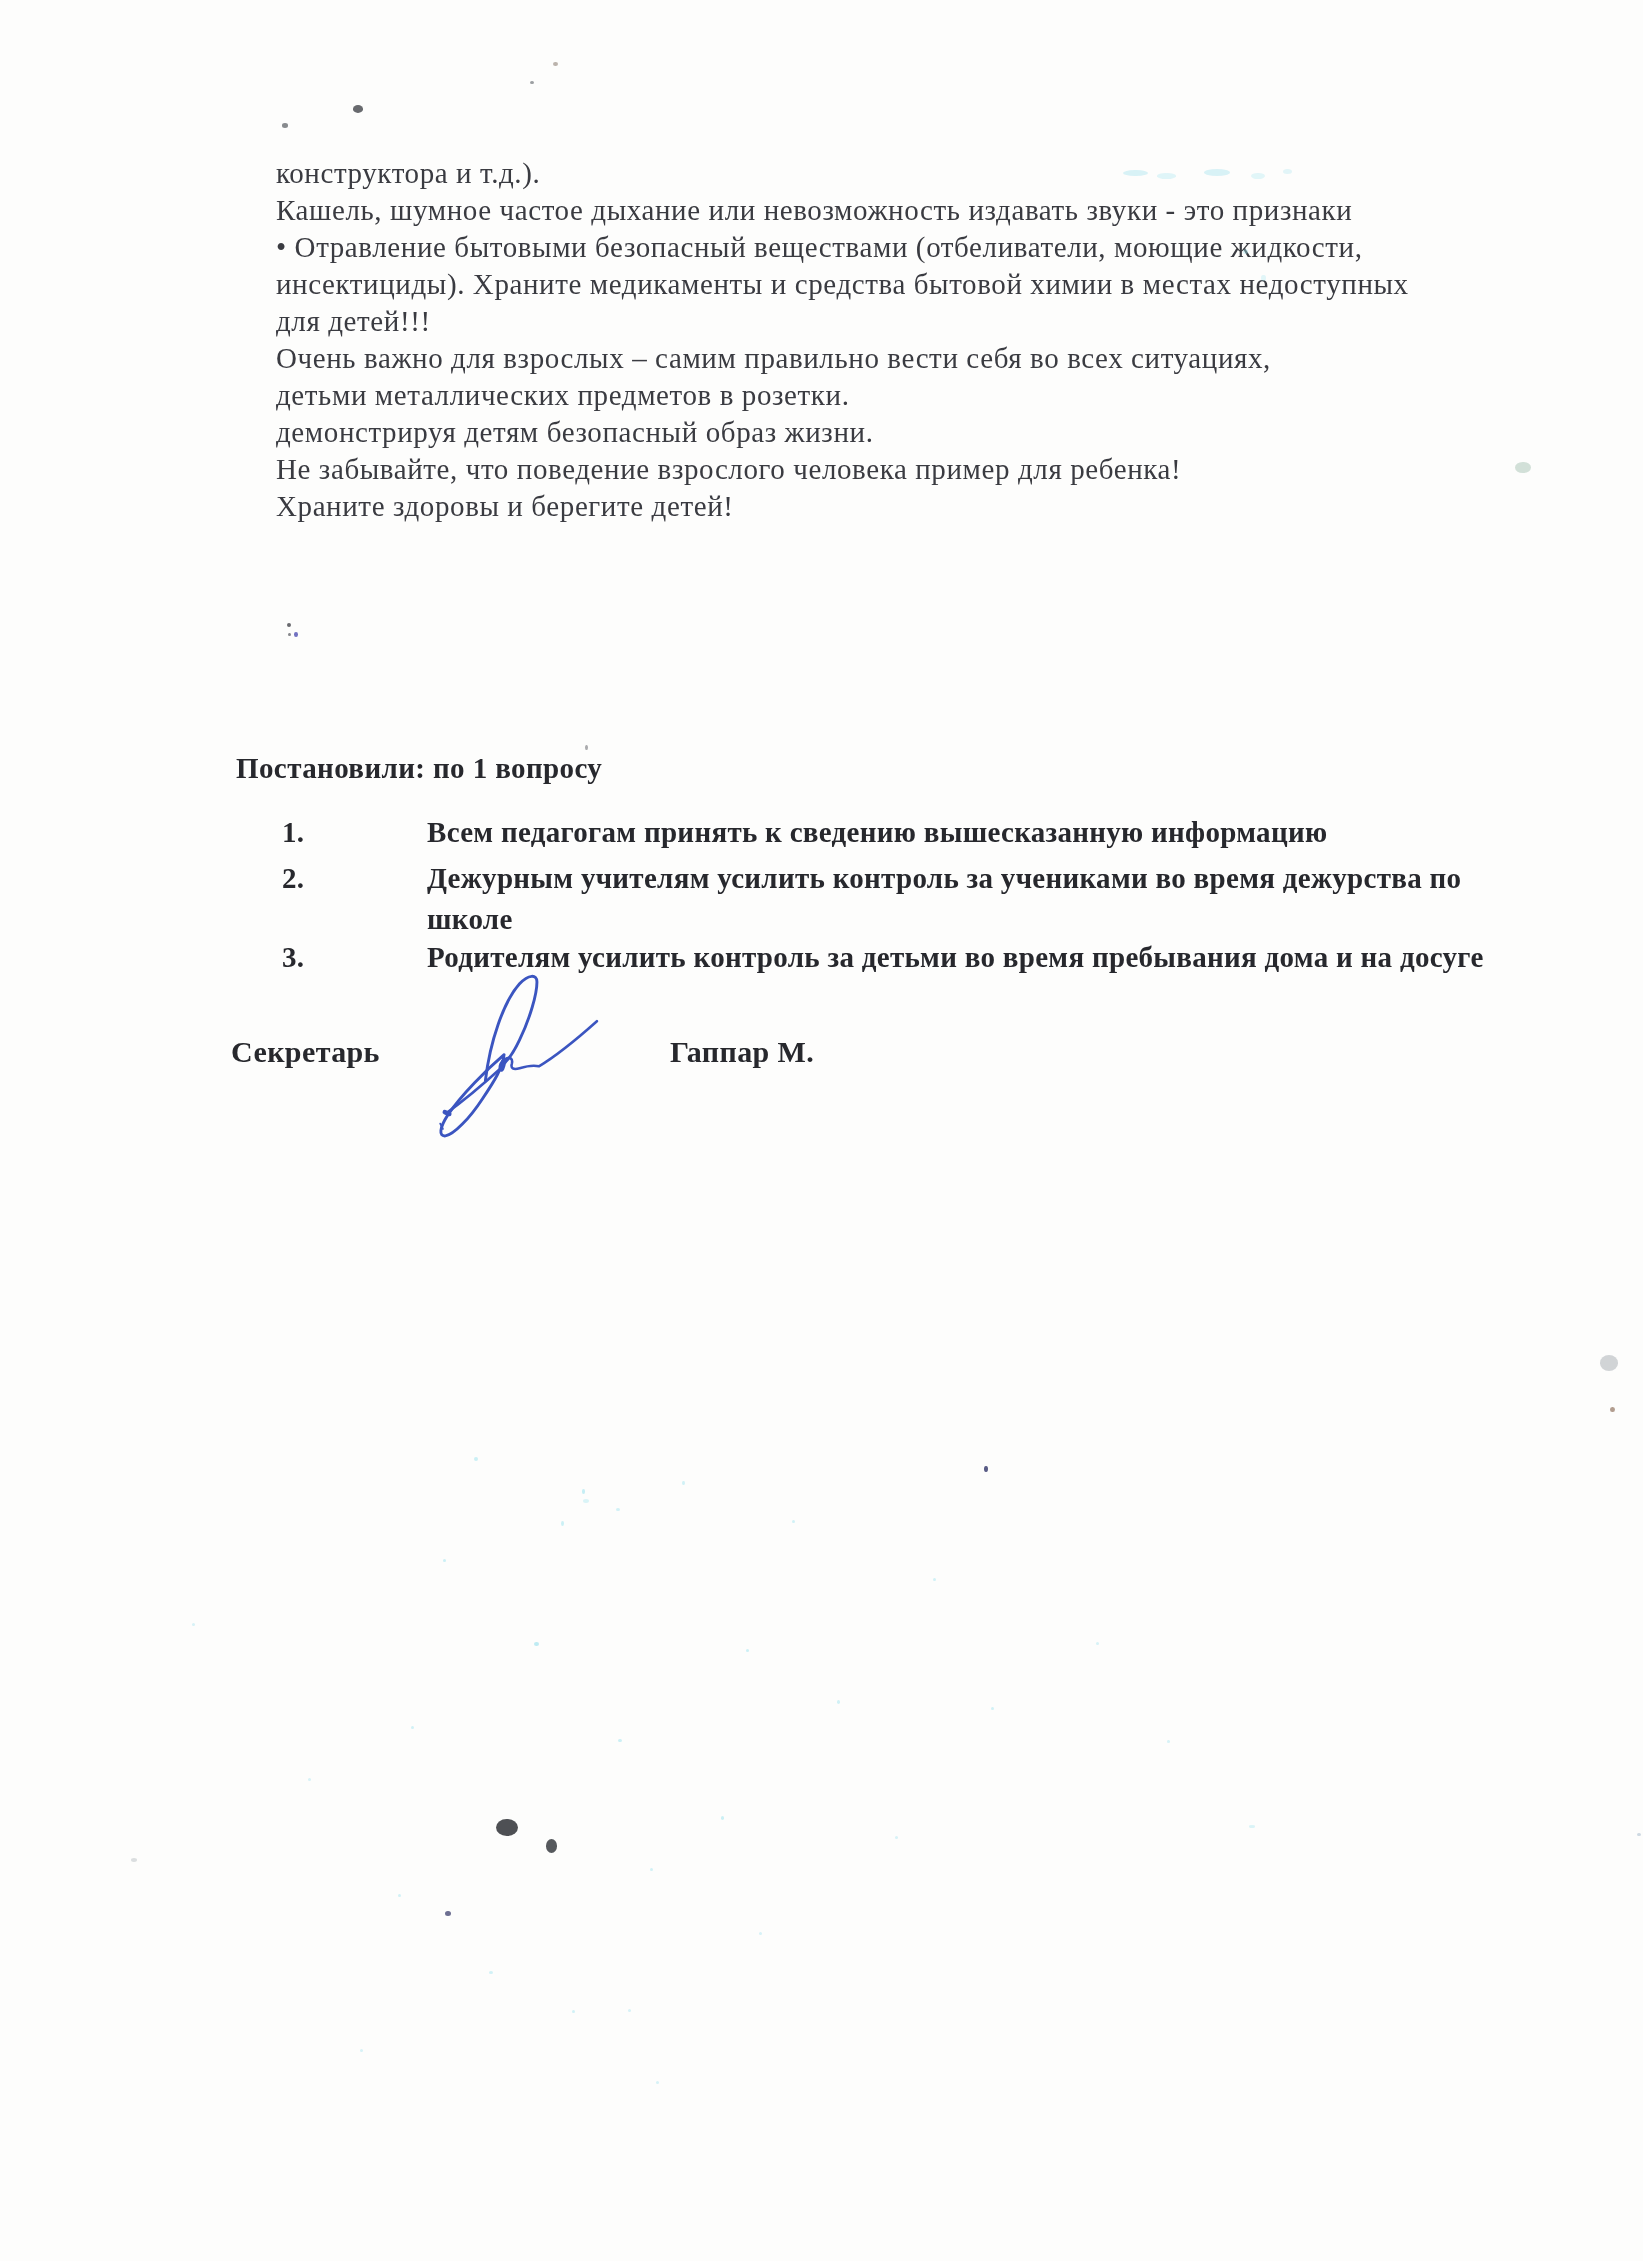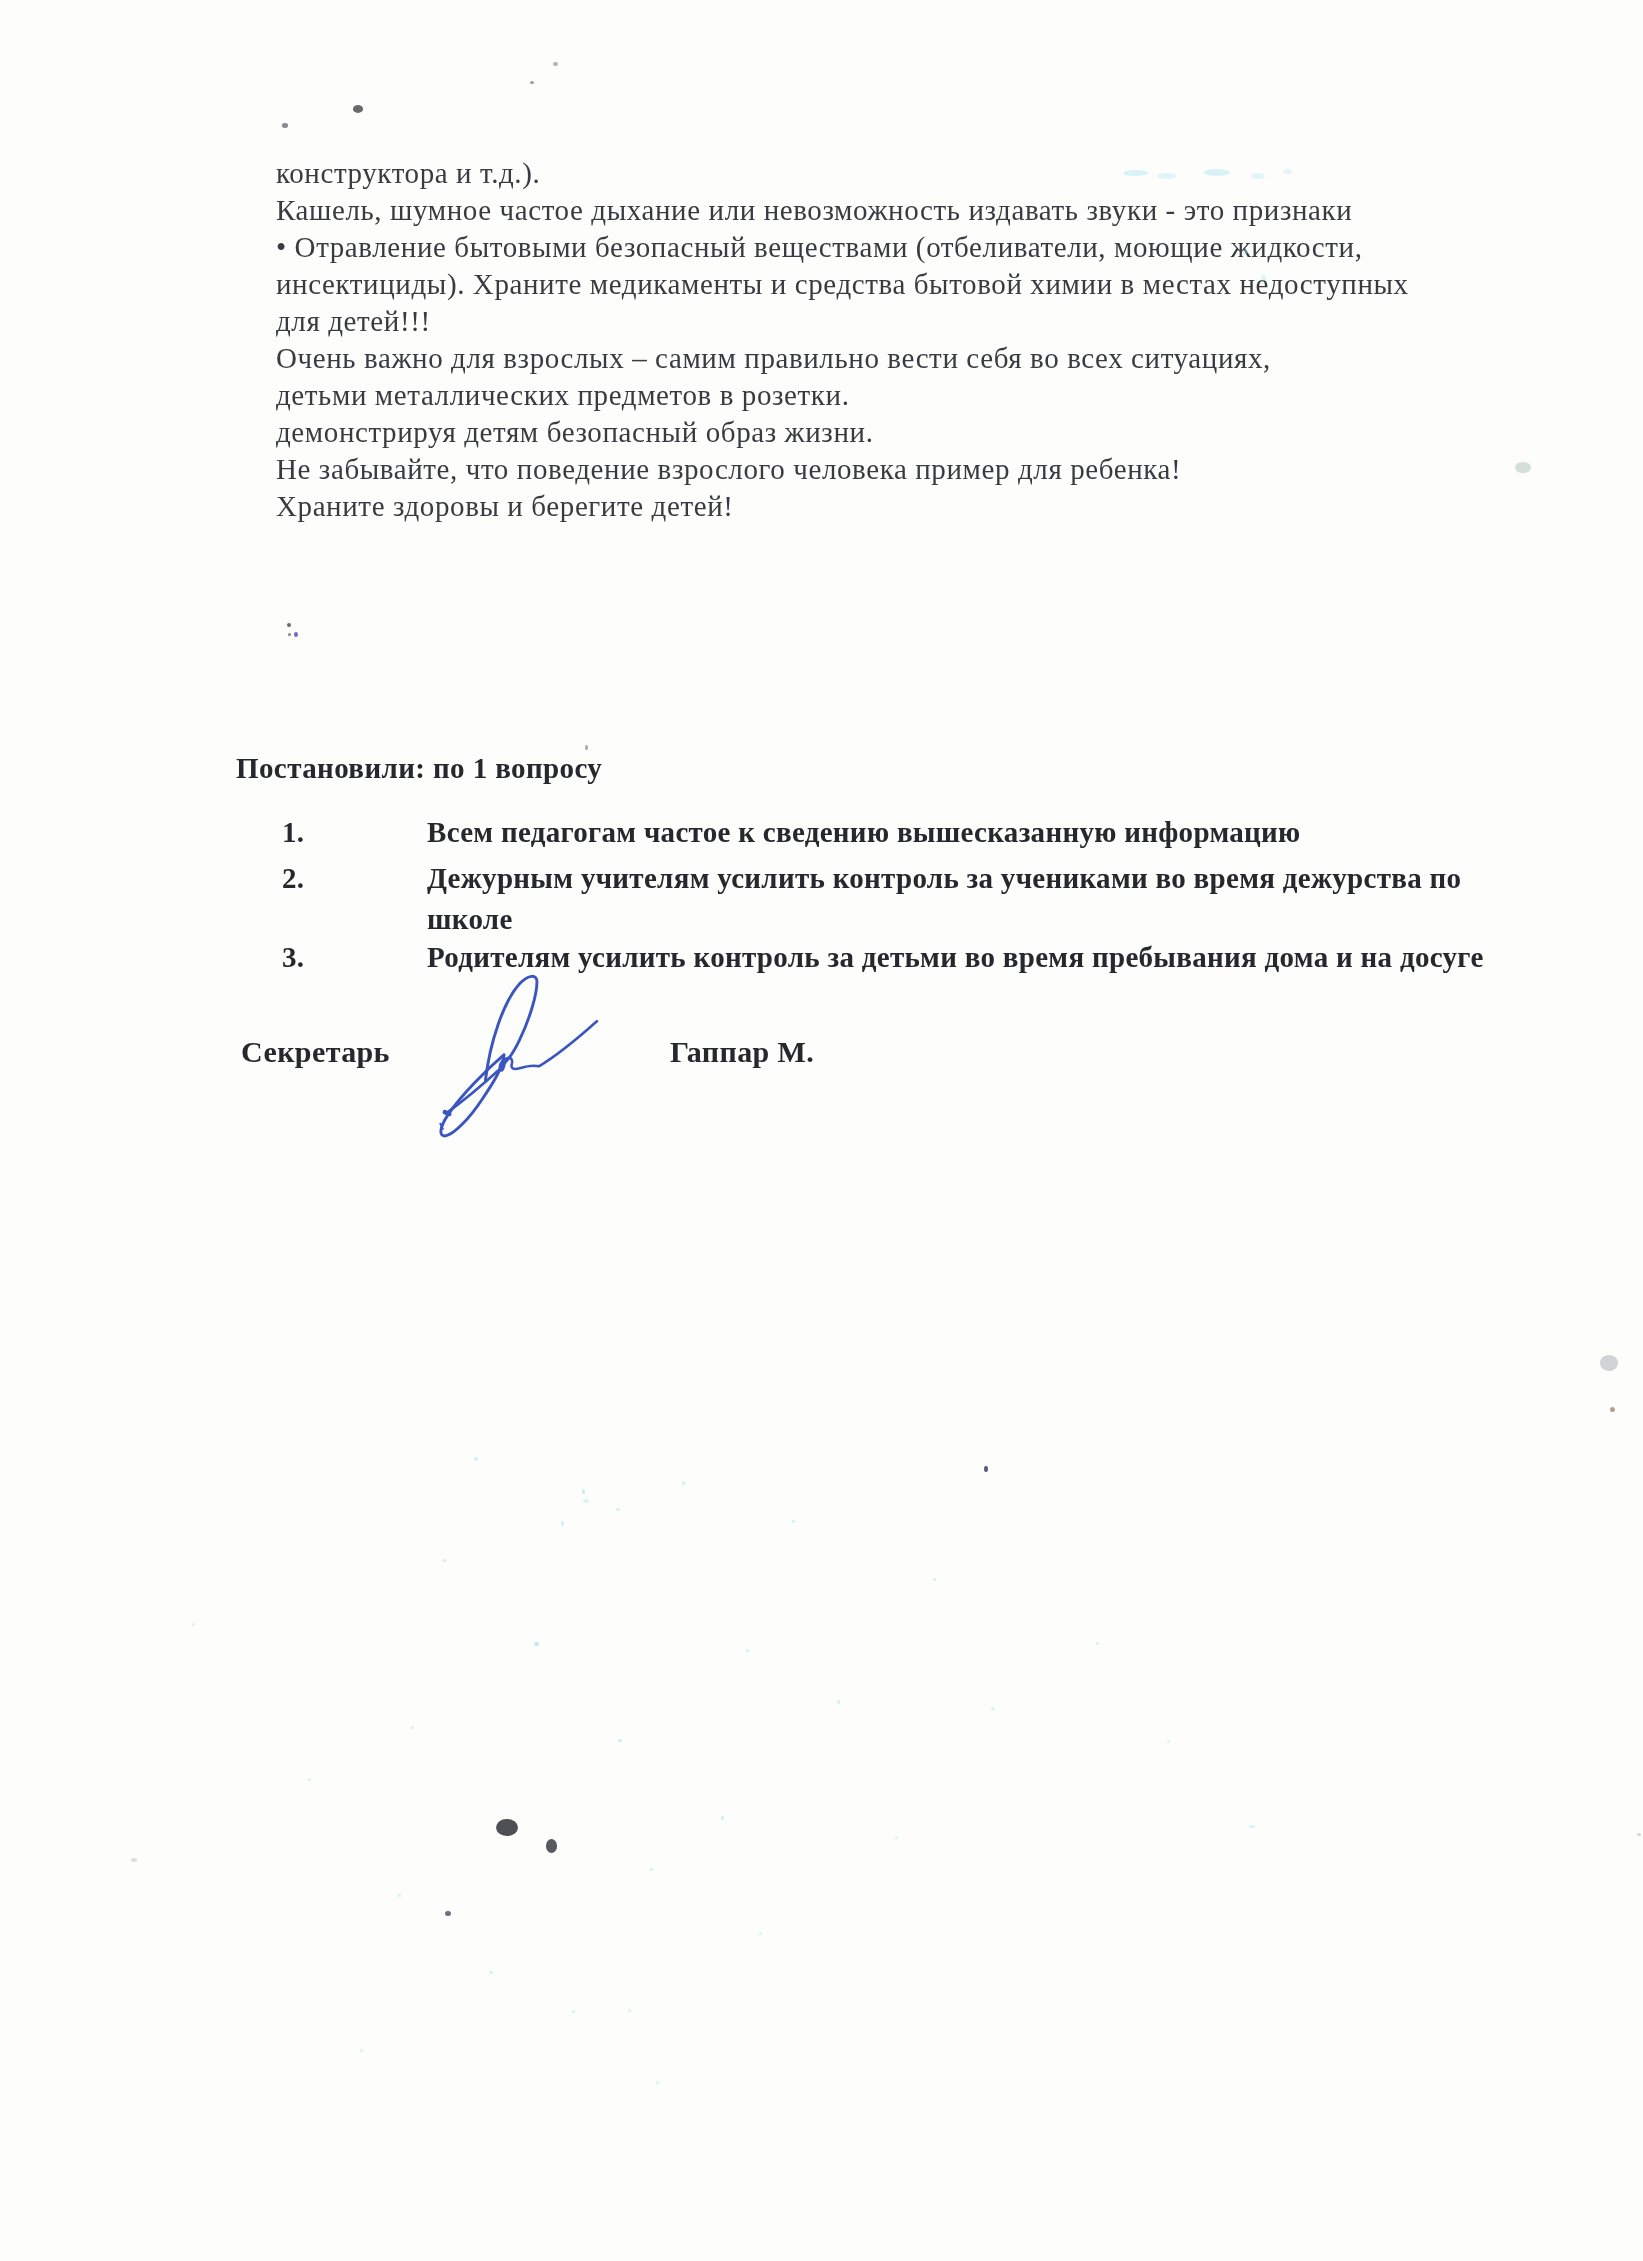--- a/index.html
+++ b/index.html
@@ -30,21 +30,21 @@
   .list-num,.list-text{
     position:absolute;
     font-size:29px;line-height:37px;font-weight:700;
     letter-spacing:0.3px;color:#27282d;white-space:nowrap;
   }
   .list-num{left:282px;}
   .list-text{left:427px;}
   .r1{top:814px;} .r2{top:860px;} .r2b{top:901px;} .r3{top:939px;}
   
   .sig-role{
-    position:absolute;left:241px;top:1035px;
+    position:absolute;left:231px;top:1035px;
     font-size:30px;font-weight:700;letter-spacing:0.4px;
     color:#27282d;white-space:nowrap;
   }
   .sig-name{
     position:absolute;left:670px;top:1035px;
     font-size:30px;font-weight:700;letter-spacing:0.4px;
     color:#27282d;white-space:nowrap;
   }
   .sig-svg{position:absolute;left:410px;top:945px;width:232px;height:213px;}
   .sig-svg path{fill:none;stroke-linecap:round;stroke-linejoin:round;}
@@ -66,21 +66,21 @@
     <div class="line">Очень важно для взрослых – самим правильно вести себя во всех ситуациях,</div>
     <div class="line">детьми металлических предметов в розетки.</div>
     <div class="line">демонстрируя детям безопасный образ жизни.</div>
     <div class="line">Не забывайте, что поведение взрослого человека пример для ребенка!</div>
     <div class="line">Храните здоровы и берегите детей!</div>
   </div>
 
   <div class="heading">Постановили: по 1 вопросу</div>
 
   <div class="list-num r1">1.</div>
-  <div class="list-text r1">Всем педагогам частое к сведению вышесказанную информацию</div>
+  <div class="list-text r1">Всем педагогам принять к сведению вышесказанную информацию</div>
 
   <div class="list-num r2">2.</div>
   <div class="list-text r2">Дежурным учителям усилить контроль за учениками во время дежурства по</div>
   <div class="list-text r2b">школе</div>
 
   <div class="list-num r3">3.</div>
   <div class="list-text r3">Родителям усилить контроль за детьми во время пребывания дома и на досуге</div>
 
   <div class="sig-role">Секретарь</div>
 

